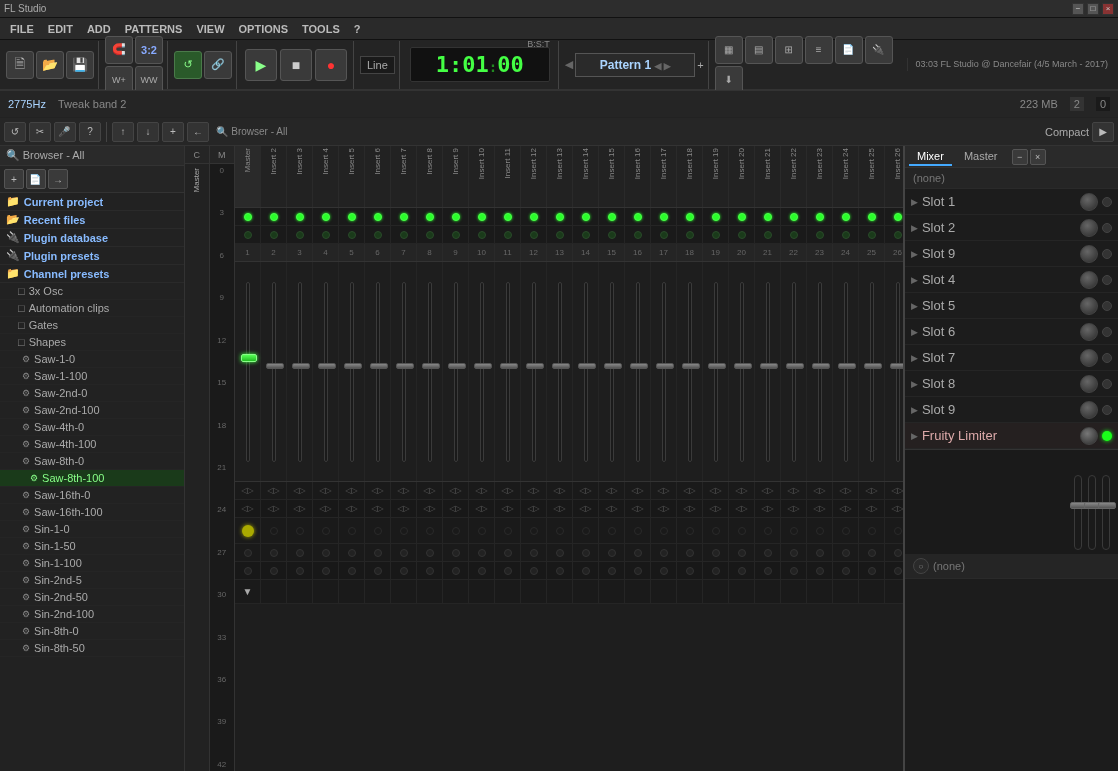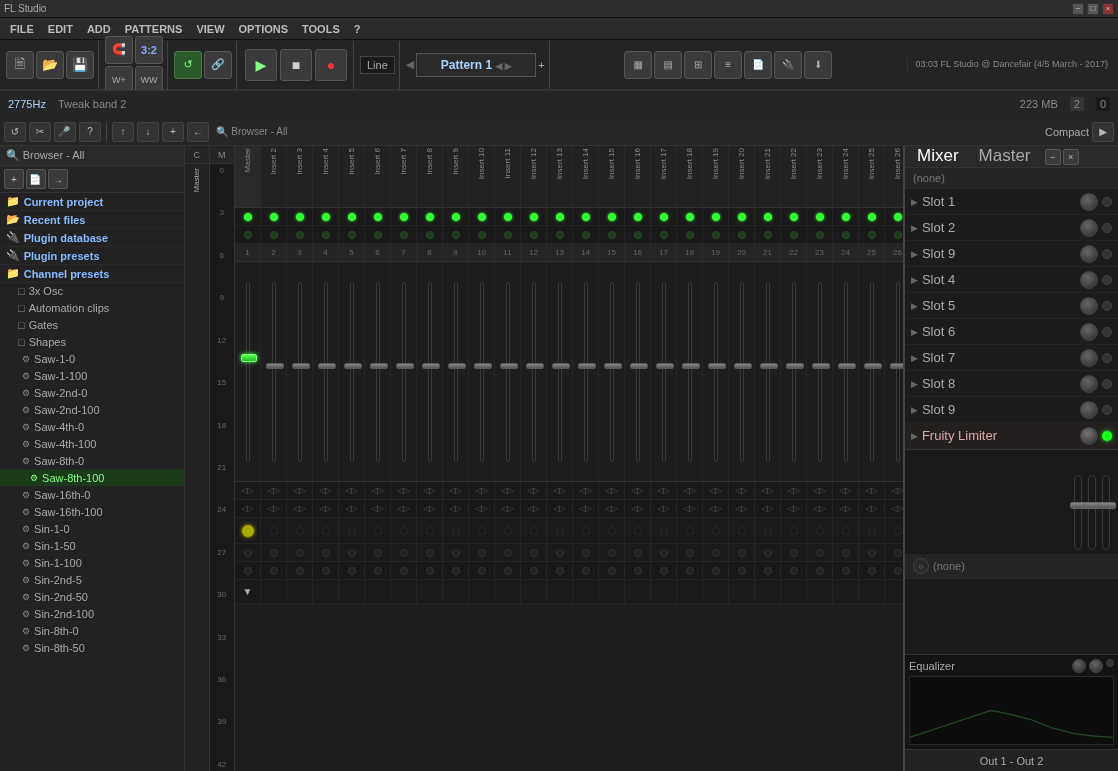--- a/index.html
+++ b/index.html
@@ -187,21 +187,21 @@
       background: #1e1e1e;
       overflow: hidden;
       display: flex;
       flex-direction: column;
     }
 
     .rp-tabs {
       display: flex; gap: 4px;
     }
     .rp-tab {
-      font-size: 17px;
+      font-size: 11px;
       color: #aaa;
       padding: 2px 8px;
       cursor: pointer;
       border-bottom: 2px solid transparent;
     }
     .rp-tab.active { color: #fff; border-bottom-color: #44aaff; }
 
     
     #status-bar {
       height: 28px;
@@ -537,20 +537,28 @@
       <div class="transport-btn play">▶</div>
       <div class="transport-btn stop" style="color:#ccc;">■</div>
       <div class="transport-btn rec" style="color:#ff3333;">●</div>
     </div>
 
 
     <div style="display:flex; align-items:center; gap:2px; padding:0 4px; border-right:1px solid #444; height:48px; justify-content:flex-end;">
       <div style="background:#1a1a1a; border:1px solid #444; padding:2px 6px; font-size:11px; color:#aaa; cursor:pointer;">Line</div>
     </div>
 
+    <div style="display:flex; align-items:center; padding:0 8px; border-right:1px solid #444; height:48px; justify-content:center;">
+      <div style="position:relative;">
+        <div style="font-size:9px; color:#888; text-align:right; position:absolute; top:-8px; right:0;">B:S:T</div>
+        <div id="time-display">
+          <span>1:01</span><span style="font-size:14px; color:#228822;">:</span><span>00</span>
+        </div>
+      </div>
+    </div>
 
     <div style="display:flex; align-items:center; gap:2px; padding:0 4px; border-right:1px solid #444; height:48px; justify-content:center;">
       <div style="font-size:11px; color:#666; cursor:pointer;">◀</div>
       <div id="pattern-selector"><span>Pattern 1</span> <span style="color:#666; font-size:9px;">◀ ▶</span></div>
       <div style="font-size:11px; cursor:pointer; color:#aaa;">+</div>
     </div>
 
     <div style="display:flex; align-items:center; gap:2px; padding:0 4px; height:48px; justify-content:center; flex:1;">
       <div style="display:flex; gap:2px; flex-wrap:wrap;">
         <div class="tb-btn" style="font-size:10px; color:#aaa;">▦</div>
@@ -1658,40 +1666,20 @@
               </div>
             </div>
 
             <div class="fx-none" style="display:flex; align-items:center; gap:4px;">
               <span style="width:16px; height:16px; background:#2a2a2a; border-radius:50%; border:1px solid #444; display:flex; align-items:center; justify-content:center; font-size:8px; color:#888;">○</span>
               <span>(none)</span>
             </div>
 
           </div>
 
-          <div id="eq-area">
-            <div id="eq-title-row">
-              <span id="eq-title">Equalizer</span>
-              <div style="display:flex; gap:3px;">
-                <div class="fx-knob" style="width:14px; height:14px;"></div>
-                <div class="fx-knob" style="width:14px; height:14px;"></div>
-                <div class="fx-led off" style="width:8px; height:8px;"></div>
-              </div>
-            </div>
-            <div id="eq-viz">
-              <svg width="100%" height="100%" viewBox="0 0 200 50" preserveAspectRatio="none">
-                <rect width="200" height="50" fill="#0d0d0d"></rect>
-
-                <polyline points="0,45 20,40 40,35 60,30 80,25 100,28 120,32 140,38 160,42 180,44 200,45" fill="none" stroke="#224422" stroke-width="1"></polyline>
-              </svg>
-            </div>
-          </div>
-
-          <div id="output-bar">
-            <span>Out 1 - Out 2</span>
-          </div>
+
 
         </div>
       </div>
     </div>
   </div>
 
 </div>
 
 </body></html>

